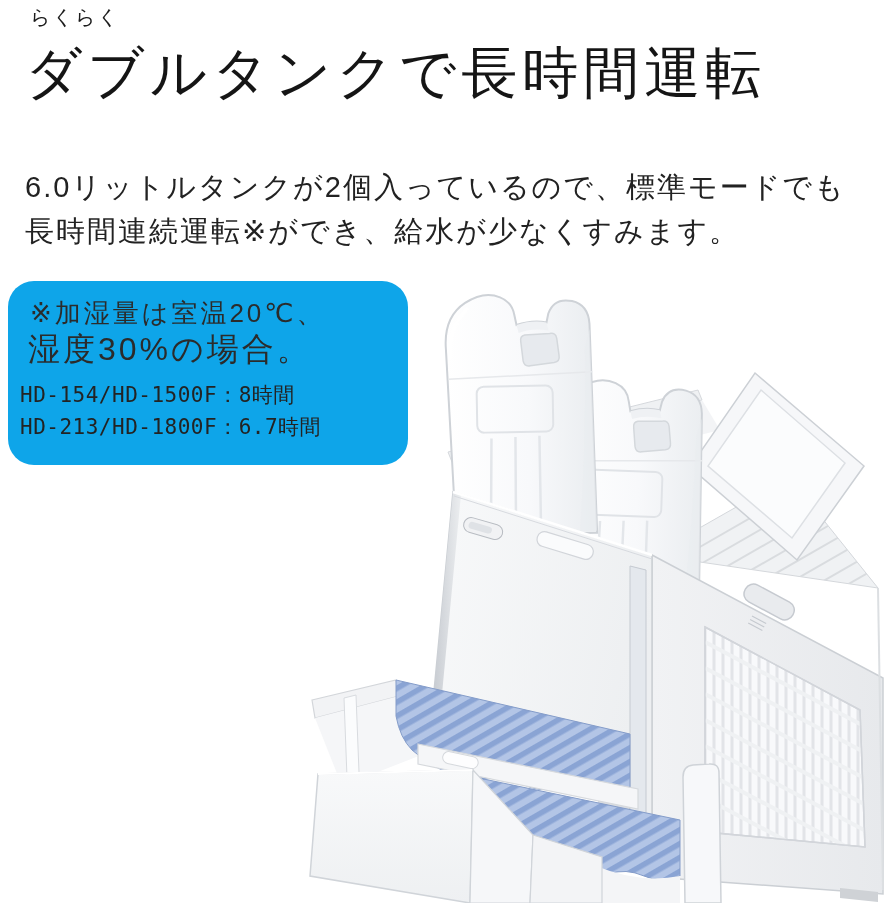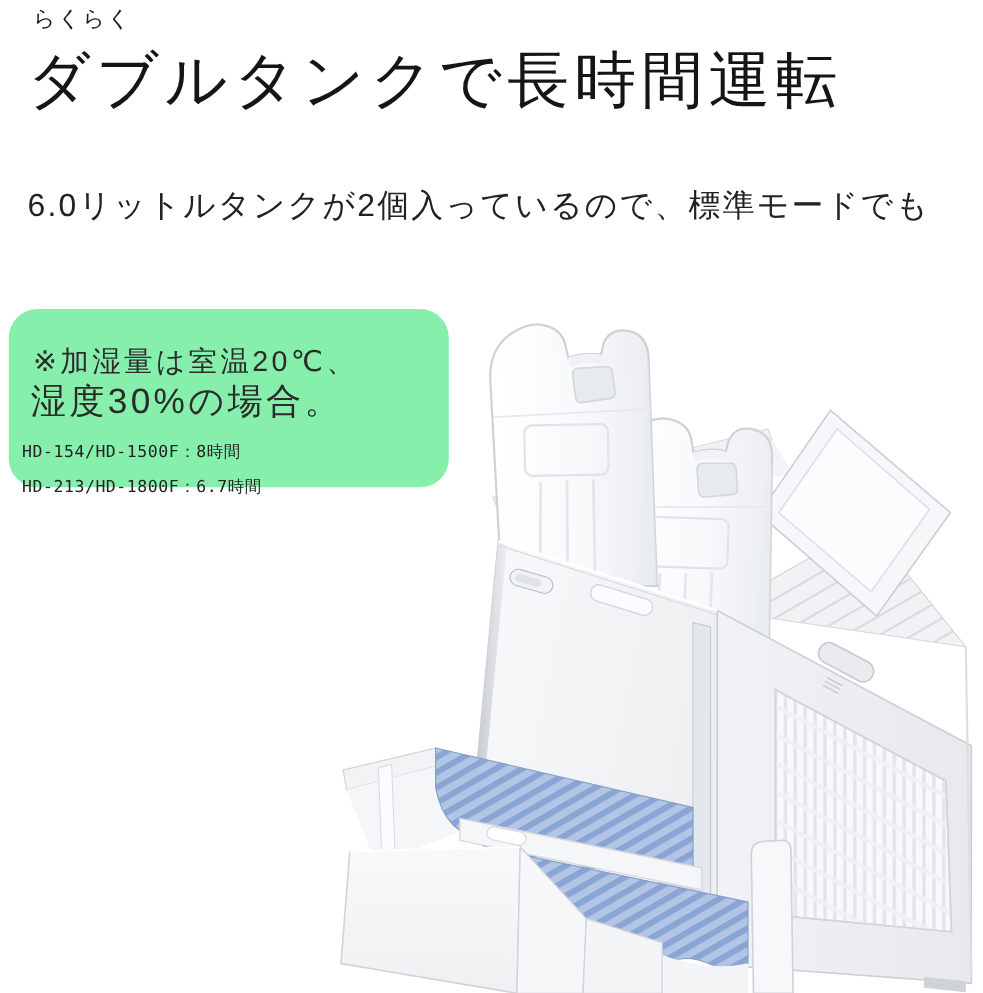--- a/index.html
+++ b/index.html
@@ -3,38 +3,39 @@
 <meta charset="utf-8">
 <style>
   html,body{margin:0;padding:0;background:#ffffff;}
   .page{position:relative;width:894px;height:903px;background:#ffffff;overflow:hidden;
         font-family:"Liberation Sans","DejaVu Sans",sans-serif;color:#1c1c1c;}
   .eyebrow{position:absolute;left:30px;top:4px;font-size:20px;letter-spacing:2px;}
   .title{position:absolute;left:25px;top:36px;font-size:56px;font-weight:500;
          letter-spacing:5px;white-space:nowrap;color:#151515;}
   .desc{position:absolute;left:25px;top:165px;font-size:29px;line-height:44px;
         letter-spacing:2px;white-space:nowrap;color:#222;}
-  .note{position:absolute;left:8px;top:281px;width:400px;height:162px;background:#86efac;
-        border-radius:26px;box-sizing:border-box;padding-top:29px;}
+  .note{position:absolute;left:8px;top:281px;width:400px;height:184px;background:#0ea5e9;
+        border-radius:26px;box-sizing:border-box;padding-top:14px;}
   .note-c1{margin-left:22px;font-size:26px;letter-spacing:3px;line-height:36px;color:#2b2b2b;}
   .note-c2{margin-left:20px;font-size:32px;letter-spacing:3px;line-height:36px;color:#2b2b2b;}
   .models{margin:12px 0 0 12px;font-family:"DejaVu Sans Mono","Liberation Mono",monospace;
-          font-size:15px;line-height:32px;letter-spacing:0.5px;color:#232323;}
+          font-size:21px;line-height:32px;letter-spacing:0.5px;color:#232323;}
   .art{position:absolute;left:300px;top:270px;width:594px;height:633px;}
 </style>
 </head>
 <body>
 
 <div class="page">
 
   <div class="eyebrow">らくらく</div>
   <div class="title">ダブルタンクで長時間運転</div>
 
   <div class="desc">
     <div>6.0リットルタンクが2個入っているので、標準モードでも</div>
+    <div>長時間連続運転※ができ、給水が少なくすみます。</div>
   </div>
 
   <div class="note">
     <div class="note-c1">※加湿量は室温20℃、</div>
     <div class="note-c2">湿度30%の場合。</div>
     <div class="models">
       <div>HD-154/HD-1500F：8時間</div>
       <div>HD-213/HD-1800F：6.7時間</div>
     </div>
   </div>

